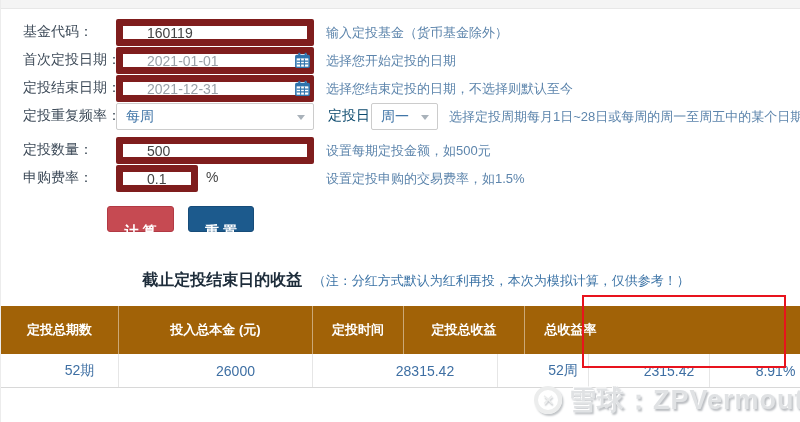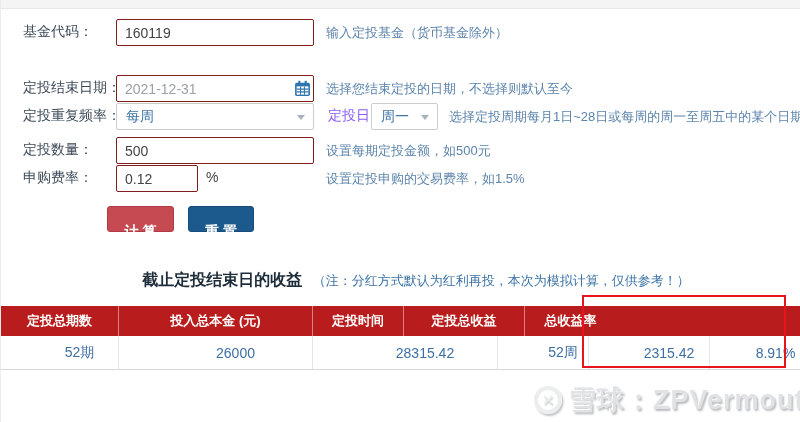--- a/index.html
+++ b/index.html
@@ -10,54 +10,54 @@
     overflow:hidden; border-left:1px solid #ececec;
   }
   .top-strip { position:absolute; top:0; left:0; width:800px; height:9px;
     background:#f4f4f4; border-bottom:1px solid #e7e7e7; }
 
   
   .form-row { position:absolute; left:0; width:800px; height:27px; }
   .flabel { position:absolute; left:22px; top:4px; font-size:14px; color:#3d4a58; }
   .finput {
     position:absolute; left:115px; top:0; width:198px; height:27px;
-    border:1px solid #7f1d1d; border-radius:2px; background:#fff;
-    font-family:inherit; font-size:14px; color:#444; padding:0 8px; outline:none;
+    border:7px solid #7f1d1d; border-radius:2px; background:#fff;
+    font-family:inherit; font-size:14px; color:#444; padding:0 24px; outline:none;
   }
   .finput.date { color:#9aa1a8; padding-right:26px; }
   .cal-icon { position:absolute; left:293px; top:5px; width:17px; height:17px; }
   .fhint { position:absolute; left:325px; top:5px; font-size:13px; color:#5d85ac; white-space:nowrap; }
   .fselect {
     position:absolute; top:0; height:27px; border:1px solid #ccc; border-radius:2px;
     background:#fff; display:flex; align-items:center; cursor:pointer;
   }
   .fselect .sel-text { font-size:14px; color:#4176a8; padding-left:9px; }
   .arrow-down {
     position:absolute; right:8px; top:11px; width:0; height:0;
     border-left:4px solid transparent; border-right:4px solid transparent;
     border-top:5px solid #a9b2ba;
   }
-  .sub-label { position:absolute; left:327px; top:4px; font-size:14px; color:#8b5cf6; }
+  .sub-label { position:absolute; left:327px; top:4px; font-size:14px; color:#0c4a6e; }
   .suffix { position:absolute; left:205px; top:4px; font-size:14px; color:#444; }
 
   .btn {
     position:absolute; height:25px; border:none; border-radius:3px; color:#fff;
     font-family:inherit; font-size:14px; font-weight:bold; cursor:pointer;
     text-align:center; line-height:25px; padding:12px;
   }
   .btn-calc { left:106px; width:67px; background:#c64a52; border:1px solid #b23944; }
   .btn-reset { left:187px; width:66px; background:#1c5a8d; border:1px solid #174c79; }
 
   
   .results-title { position:absolute; left:16px; top:270px; width:798px; white-space:nowrap;text-align:center; }
   .results-title .rt-main { font-size:16px; font-weight:bold; color:#1d2c3a; }
   .results-title .rt-note { font-size:13px; color:#3a72a5; margin-left:6px; }
 
   .rtable { position:absolute; left:0; top:306px; width:800px; }
-  .rtable .thead { display:flex; height:30px; background:#b91c1c; }
+  .rtable .thead { display:flex; height:48px; background:#a16207; }
   .rtable .thead .th {
     color:#fff; font-size:13px; font-weight:bold; display:flex;
     align-items:center; justify-content:center;
     border-left:1px solid rgba(255,255,255,.45);
   }
   .rtable .thead .th:first-child { border-left:none; }
   .rtable .trow { display:flex; height:34px; background:#fff; border-bottom:1px solid #d8d8d8; }
   .rtable .trow .td {
     color:#3e6fa3; font-size:14px; display:flex; align-items:center; justify-content:center;
     border-left:1px solid #e6e6e6;
@@ -91,20 +91,34 @@
 
 <div class="page">
   <div class="top-strip"></div>
 
   <div class="form-row" style="top:19px">
     <span class="flabel">基金代码：</span>
     <input class="finput" value="160119" style="">
     <span class="fhint">输入定投基金（货币基金除外）</span>
   </div>
 
+  <div class="form-row" style="top:47px">
+    <span class="flabel">首次定投日期：</span>
+    <input class="finput date" value="2021-01-01" style="">
+    <span class="cal-icon">
+      <svg width="17" height="17" viewBox="0 0 16 16">
+        <rect x="1" y="2.5" width="14" height="12.5" rx="1.5" fill="#2e74ae"></rect>
+        <rect x="4" y="0.8" width="2" height="3.2" rx="0.5" fill="#2e74ae"></rect>
+        <rect x="10" y="0.8" width="2" height="3.2" rx="0.5" fill="#2e74ae"></rect>
+        <rect x="2.5" y="6" width="11" height="7.8" fill="#fff"></rect>
+        <path d="M6.2 6v7.8 M9.8 6v7.8 M2.5 8.6h11 M2.5 11.2h11" stroke="#2e74ae" stroke-width="1"></path>
+      </svg>
+    </span>
+    <span class="fhint">选择您开始定投的日期</span>
+  </div>
 
   <div class="form-row" style="top:75px">
     <span class="flabel">定投结束日期：</span>
     <input class="finput date" value="2021-12-31" style="">
     <span class="cal-icon">
       <svg width="17" height="17" viewBox="0 0 16 16">
         <rect x="1" y="2.5" width="14" height="12.5" rx="1.5" fill="#2e74ae"></rect>
         <rect x="4" y="0.8" width="2" height="3.2" rx="0.5" fill="#2e74ae"></rect>
         <rect x="10" y="0.8" width="2" height="3.2" rx="0.5" fill="#2e74ae"></rect>
         <rect x="2.5" y="6" width="11" height="7.8" fill="#fff"></rect>

